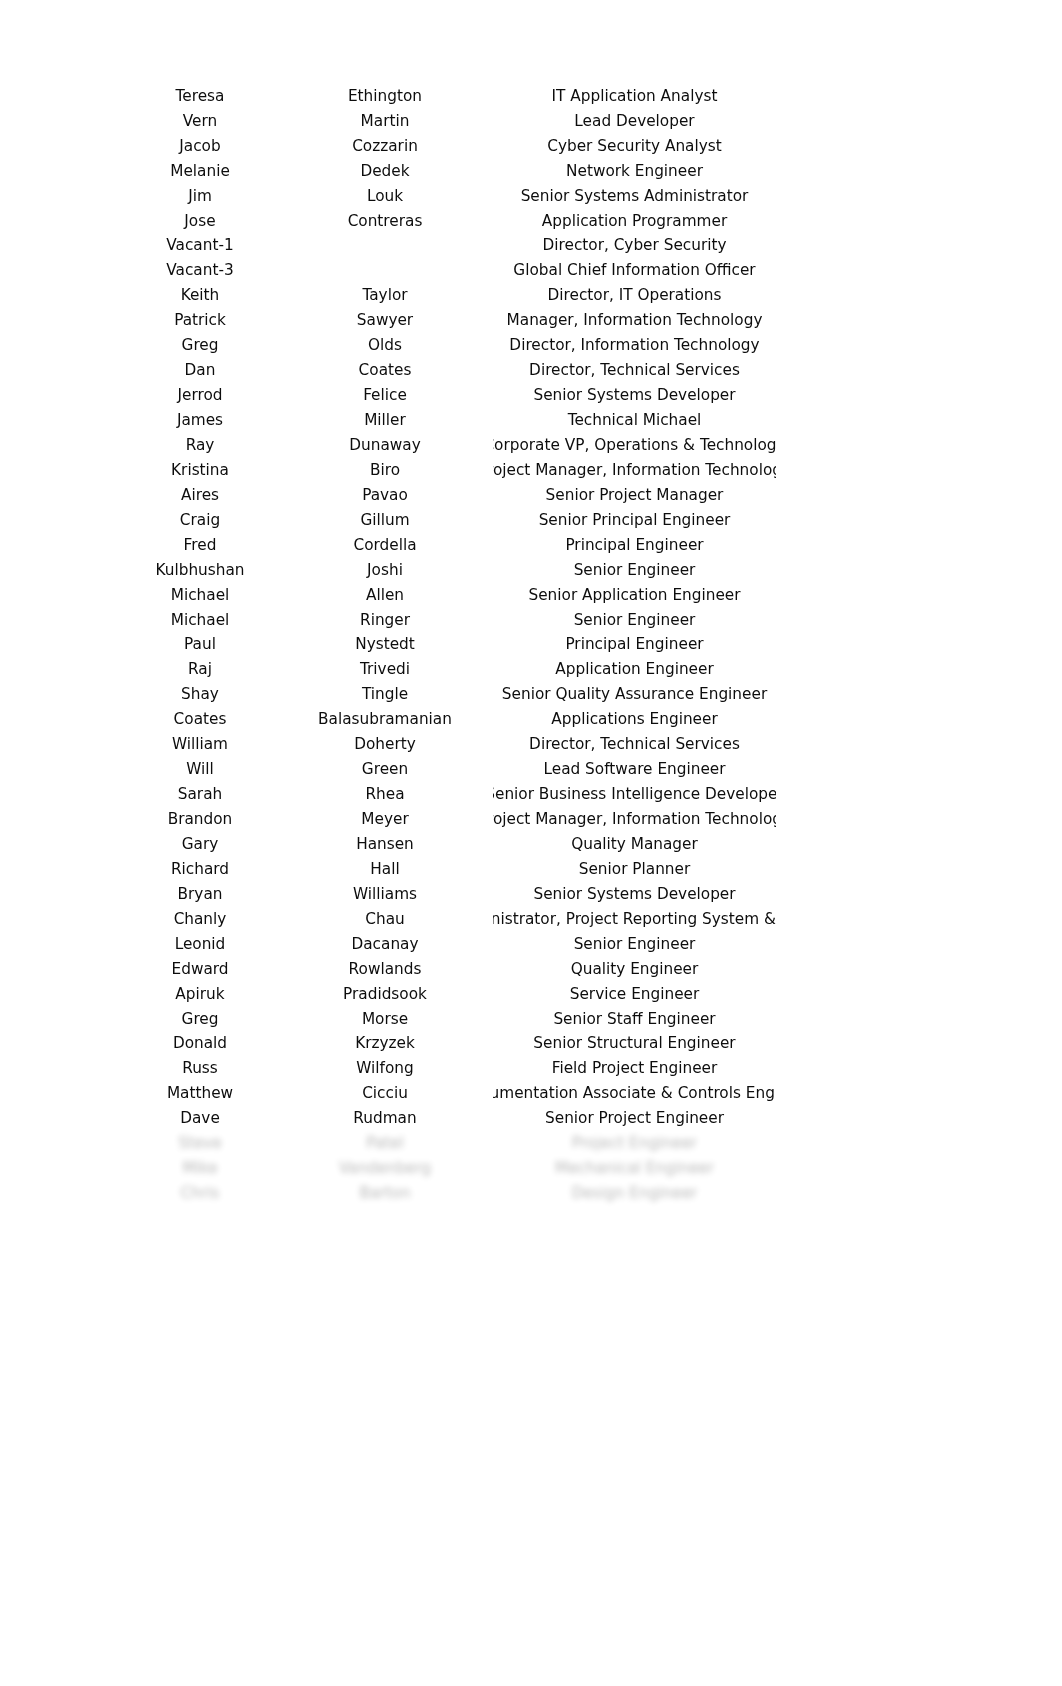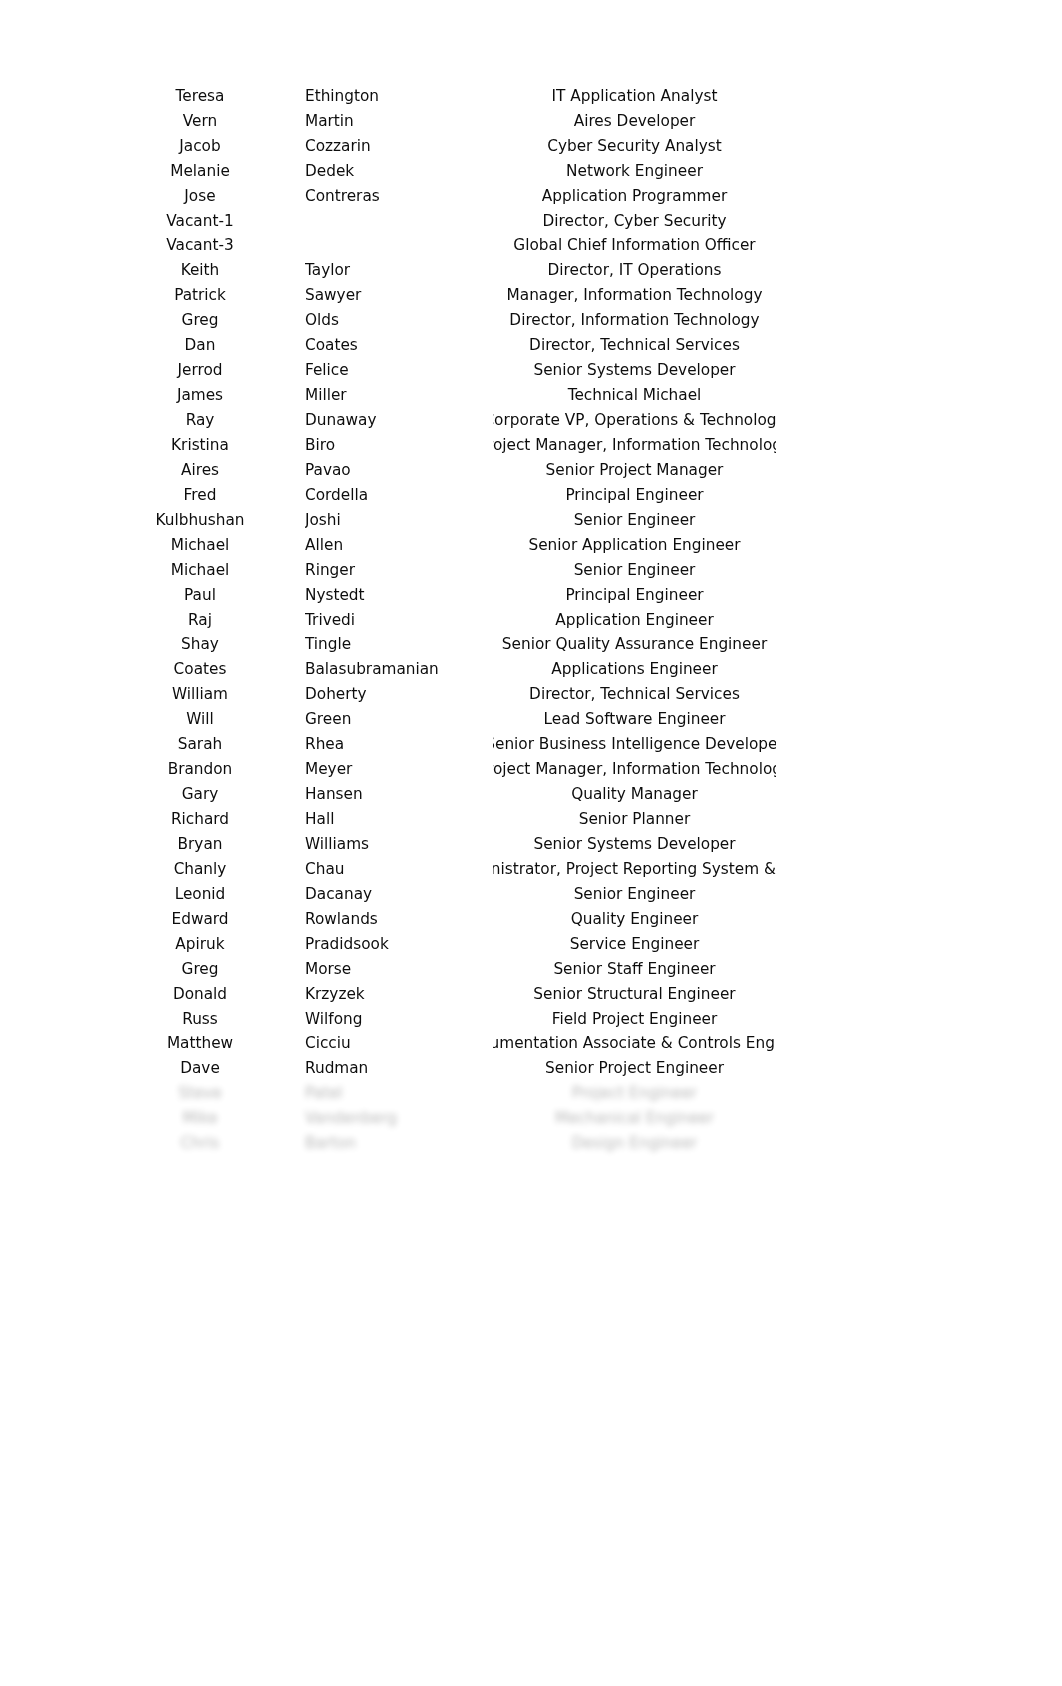--- a/index.html
+++ b/index.html
@@ -46,21 +46,21 @@
     text-align: center;
     overflow: hidden;
   }
   .col-gap1 {
     width: 45px;
     flex: 0 0 45px;
   }
   .col-last {
     width: 160px;
     flex: 0 0 160px;
-    text-align: left;
+    text-align: center;
     overflow: hidden;
   }
   .col-gap2 {
     width: 28px;
     flex: 0 0 28px;
   }
   
   .col-title {
     width: 283px;
     flex: 0 0 283px;
@@ -95,21 +95,21 @@
         <div class="cell col-title">
           <span>IT Application Analyst</span>
         </div>
       </div>
       <div class="row">
         <div class="cell col-first">Vern</div>
         <div class="col-gap1"></div>
         <div class="cell col-last">Martin</div>
         <div class="col-gap2"></div>
         <div class="cell col-title">
-          <span>Aires Developer</span>
+          <span>Lead Developer</span>
         </div>
       </div>
       <div class="row">
         <div class="cell col-first">Jacob</div>
         <div class="col-gap1"></div>
         <div class="cell col-last">Cozzarin</div>
         <div class="col-gap2"></div>
         <div class="cell col-title">
           <span>Cyber Security Analyst</span>
         </div>
@@ -117,20 +117,29 @@
       <div class="row">
         <div class="cell col-first">Melanie</div>
         <div class="col-gap1"></div>
         <div class="cell col-last">Dedek</div>
         <div class="col-gap2"></div>
         <div class="cell col-title">
           <span>Network Engineer</span>
         </div>
       </div>
       <div class="row">
+        <div class="cell col-first">Jim</div>
+        <div class="col-gap1"></div>
+        <div class="cell col-last">Louk</div>
+        <div class="col-gap2"></div>
+        <div class="cell col-title">
+          <span>Senior Systems Administrator</span>
+        </div>
+      </div>
+      <div class="row">
         <div class="cell col-first">Jose</div>
         <div class="col-gap1"></div>
         <div class="cell col-last">Contreras</div>
         <div class="col-gap2"></div>
         <div class="cell col-title">
           <span>Application Programmer</span>
         </div>
       </div>
       <div class="row">
         <div class="cell col-first">Vacant-1</div>
@@ -222,20 +231,29 @@
           <span>Project Manager, Information Technology</span>
         </div>
       </div>
       <div class="row">
         <div class="cell col-first">Aires</div>
         <div class="col-gap1"></div>
         <div class="cell col-last">Pavao</div>
         <div class="col-gap2"></div>
         <div class="cell col-title">
           <span>Senior Project Manager</span>
+        </div>
+      </div>
+      <div class="row">
+        <div class="cell col-first">Craig</div>
+        <div class="col-gap1"></div>
+        <div class="cell col-last">Gillum</div>
+        <div class="col-gap2"></div>
+        <div class="cell col-title">
+          <span>Senior Principal Engineer</span>
         </div>
       </div>
       <div class="row">
         <div class="cell col-first">Fred</div>
         <div class="col-gap1"></div>
         <div class="cell col-last">Cordella</div>
         <div class="col-gap2"></div>
         <div class="cell col-title">
           <span>Principal Engineer</span>
         </div>

